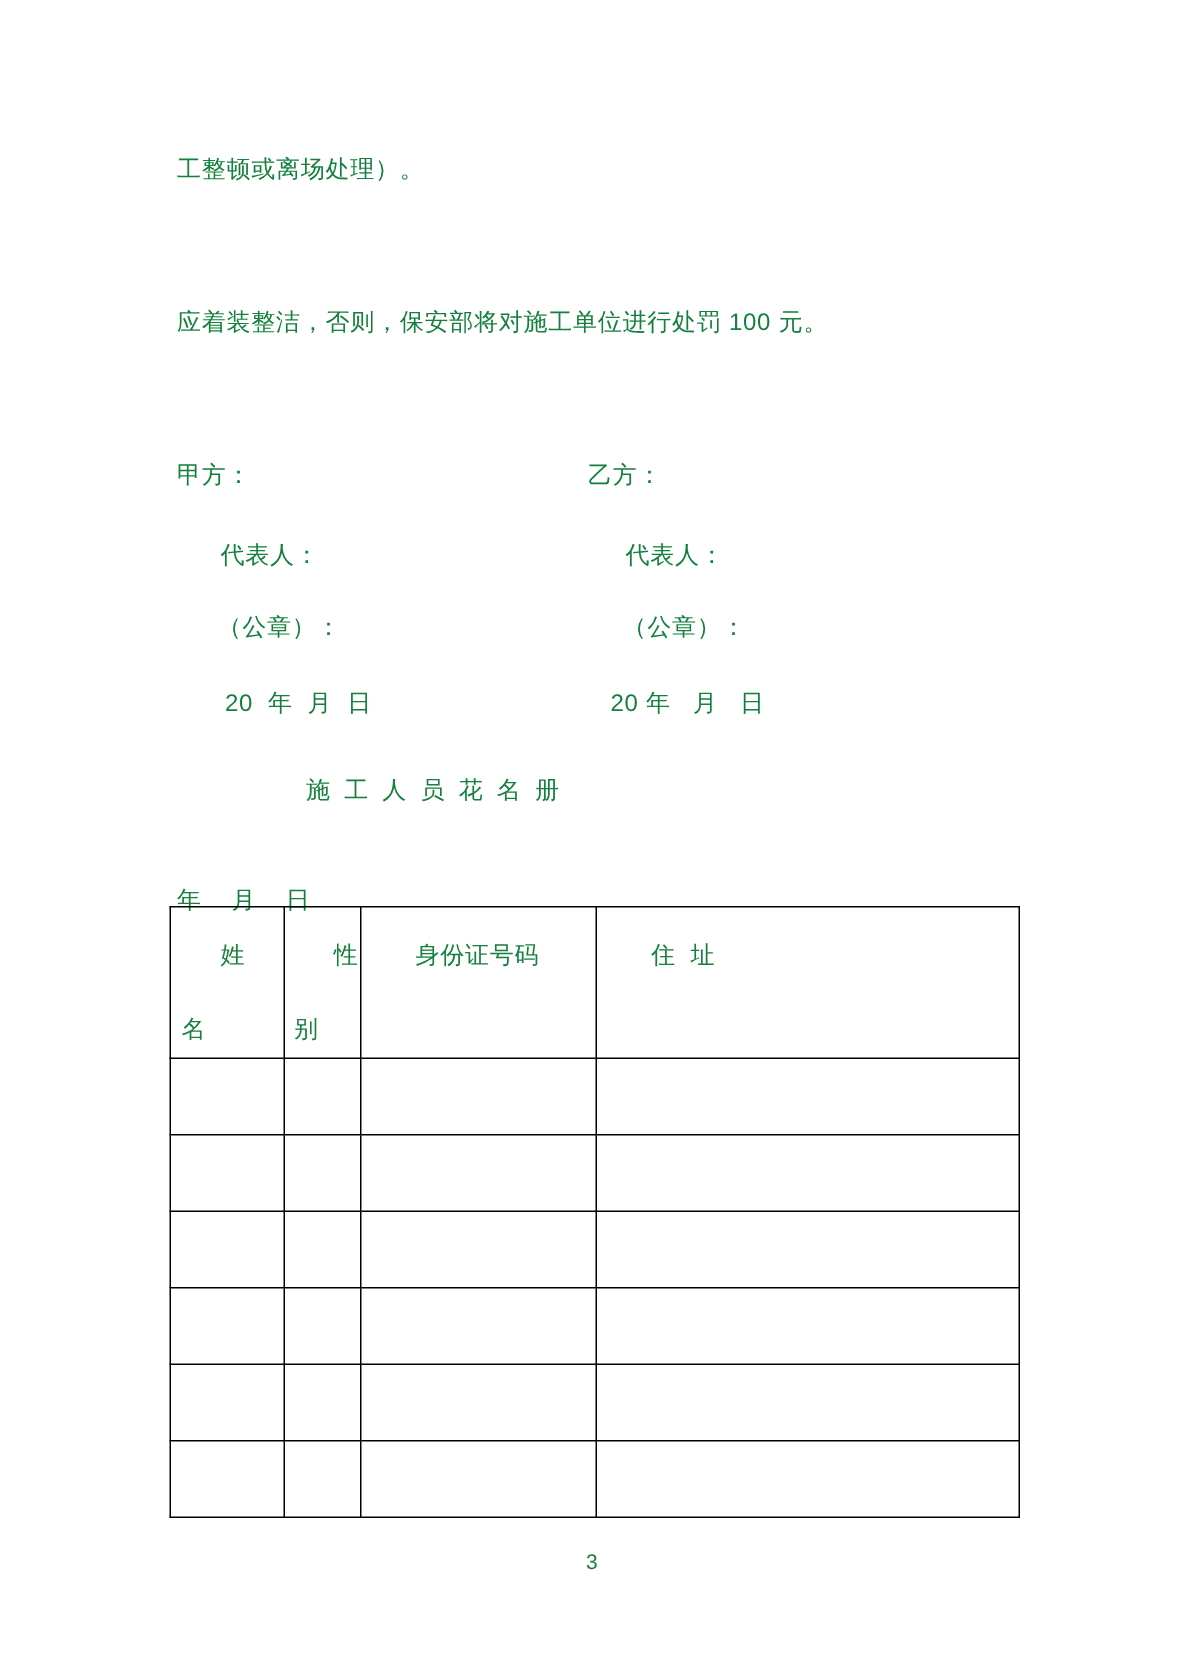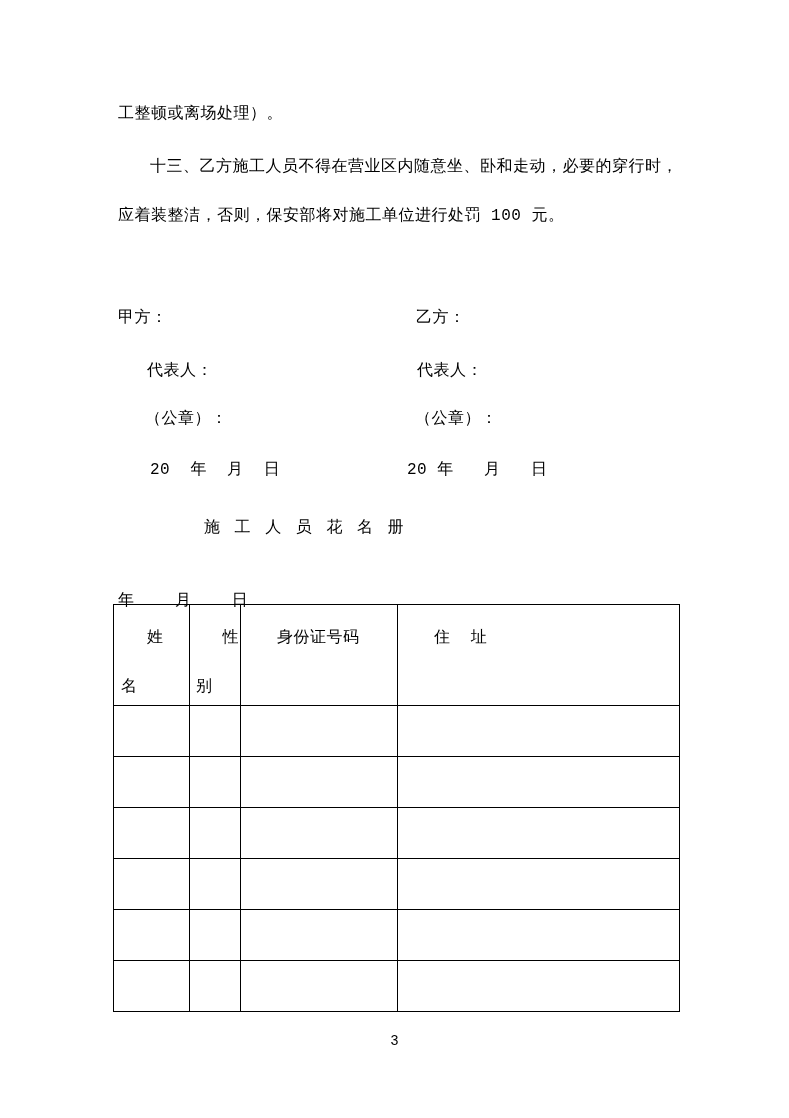--- a/index.html
+++ b/index.html
@@ -5,22 +5,22 @@
   html, body {
     margin: 0;
     padding: 0;
     background: #ffffff;
   }
   #page {
     position: relative;
     width: 789px;
     height: 1118px;
     background: #ffffff;
-    font-family: Liberation Mono, monospace;
-    color: #000000;
+    font-family: Liberation Sans, sans-serif;
+    color: #15803d;
     overflow: hidden;
   }
   .line {
     position: absolute;
     white-space: pre;
     font-size: 16px;
     letter-spacing: 0.5px;
     line-height: 18px;
   }
   .title-line {
@@ -60,27 +60,26 @@
     font-size: 14px;
   }
 </style>
 </head>
 <body>
 
 <div id="page">
 
   <div class="line" style="top:105px; left:118px;">工整顿或离场处理）。</div>
 
-  <div class="line" style="top:158px; left:150px;">十三、乙方施工人员不得在营业区内随意坐、卧和走动，必要的穿行时，</div>
 
   <div class="line" style="top:207px; left:118px;">应着装整洁，否则，保安部将对施工单位进行处罚 100 元。</div>
 
 
   <div class="line" style="top:309px; left:118px;text-align:right;">甲方：</div>
-  <div class="line" style="top:309px; left:392px;margin-left:24px;">乙方：</div>
+  <div class="line" style="top:309px; left:392px;">乙方：</div>
 
   <div class="line" style="top:362px; left:147px;">代表人：</div>
   <div class="line" style="top:362px; left:417px;">代表人：</div>
 
   <div class="line" style="top:410px; left:145px;">（公章）：</div>
   <div class="line" style="top:410px; left:415px;">（公章）：</div>
 
   <div class="line" style="top:461px; left:150px;">20  年  月  日</div>
   <div class="line" style="top:461px; left:407px;">20 年   月   日</div>
 

